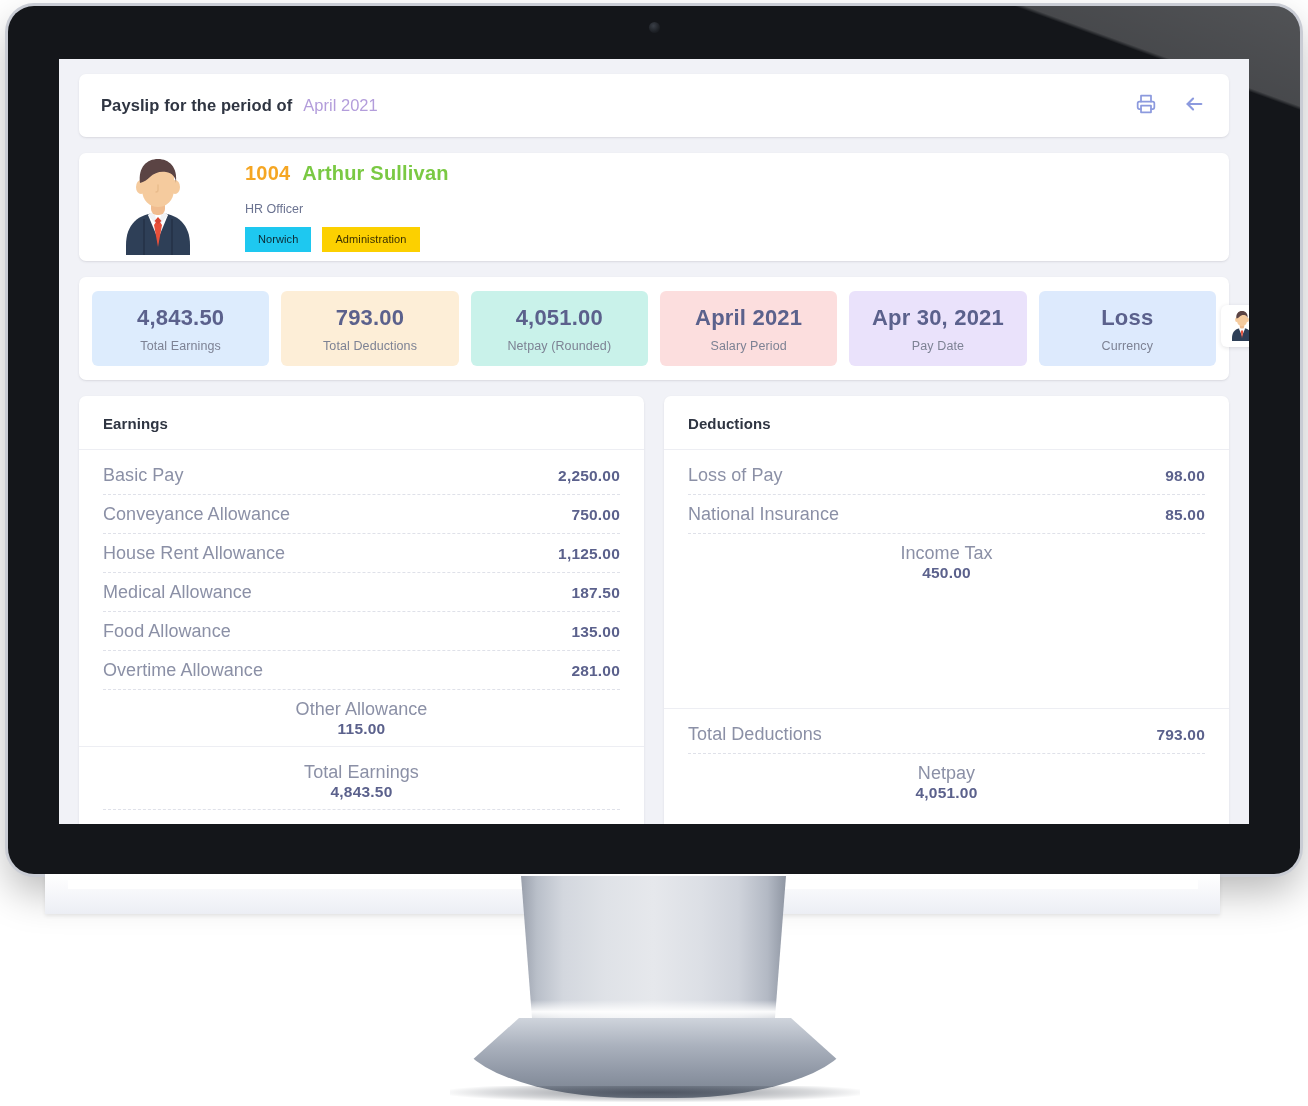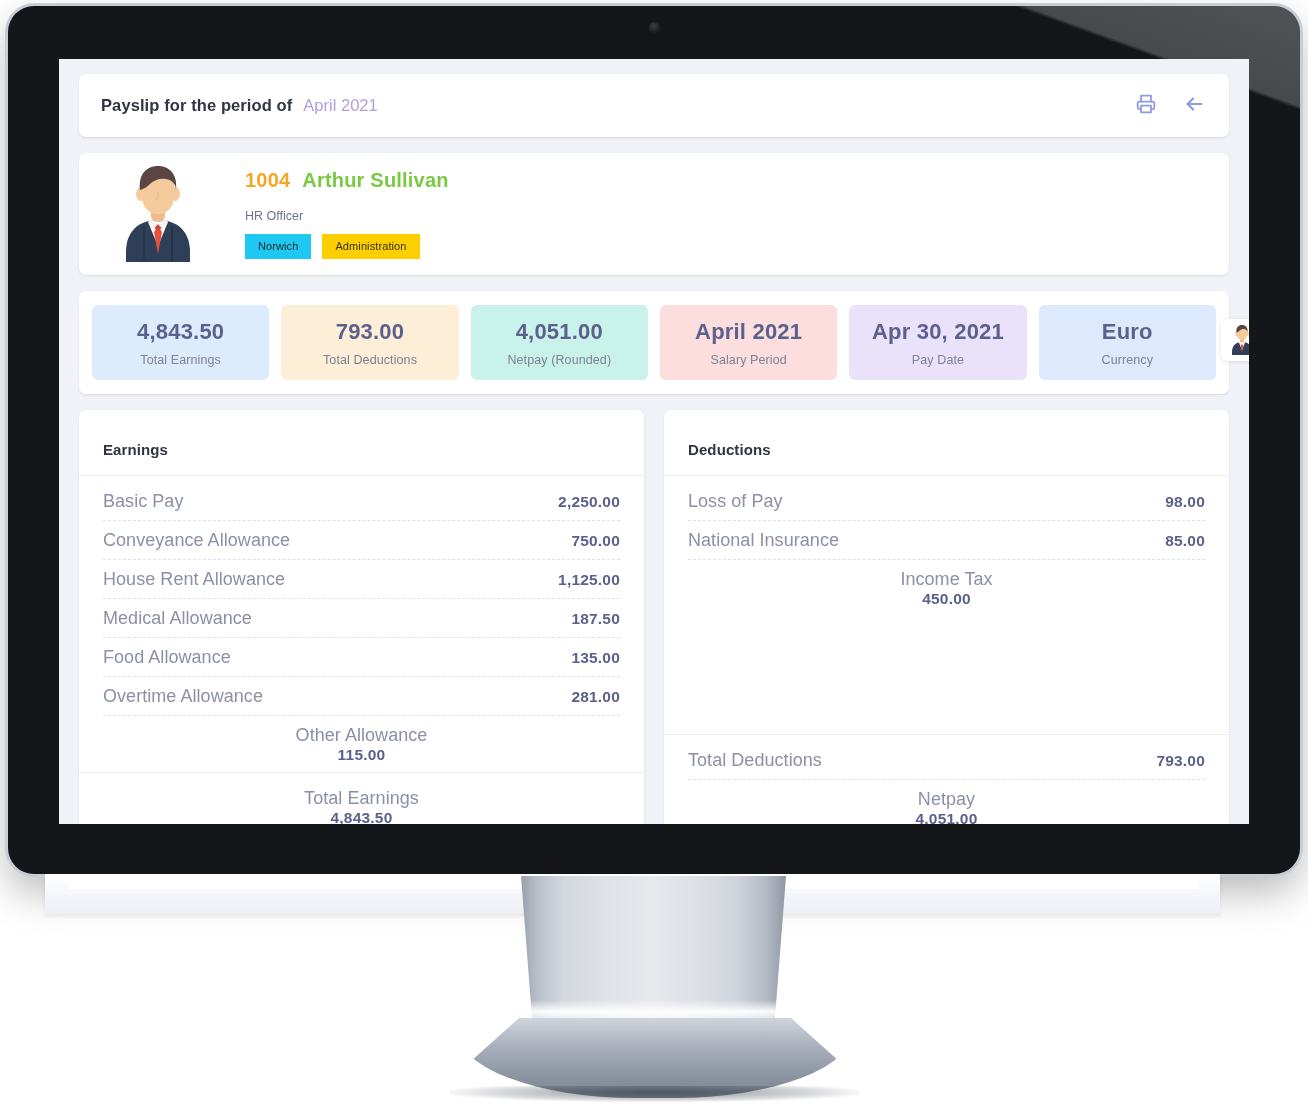--- a/index.html
+++ b/index.html
@@ -163,21 +163,21 @@
     display: flex; align-items: center; justify-content: center;
     cursor: pointer;
     color: #8c9ade;
   }
 
   
   .emp-card {
     display: flex;
     align-items: center;
     margin-top: 16px;
-    height: 122px;
+    height: 108px;
     padding: 8px 24px;
   }
   .avatar-wrap {
     width: 110px;
     display: flex;
     justify-content: center;
     align-items: center;
   }
   .emp-info { margin-left: 32px; }
   .emp-name-row {
@@ -266,21 +266,21 @@
     display: flex;
     gap: 20px;
   }
   .table-card {
     flex: 1;
     min-height: 302px;
     display: flex;
     flex-direction: column;
   }
   .table-head {
-    padding: 31px 24px 17px 24px;
+    padding: 19px 24px 17px 24px;
     border-bottom: 1px solid #edeef3;
     font-size: 15px;
     font-weight: 600;
     color: #2f3542;
     letter-spacing: 0.1px;
   }
   .table-body { padding: 6px 24px 0 24px; }
   .row {
     display: flex;
     align-items: center;
@@ -412,21 +412,21 @@
             <div class="stat-value">April 2021</div>
             <div class="stat-label">Salary Period</div>
           </div>
 
           <div class="stat" id="stat4" style="background: rgb(234, 226, 251);">
             <div class="stat-value">Apr 30, 2021</div>
             <div class="stat-label">Pay Date</div>
           </div>
 
           <div class="stat" id="stat5" style="background: rgb(221, 234, 253);">
-            <div class="stat-value">Euro</div>
+            <div class="stat-value">Loss</div>
             <div class="stat-label">Currency</div>
           </div>
 
           <div class="mini-avatar">
             <svg class="av-sm" viewBox="0 0 76 96">
               <path d="M38 54 C18 54 6 66 6 86 L6 96 L70 96 L70 86 C70 66 58 54 38 54 Z" fill="#2e3f57"></path>
               <path d="M28 56 L38 80 L48 56 L42 52 L34 52 Z" fill="#ffffff"></path>
               <path d="M38 60 L34 66 L38 88 L42 66 Z" fill="#e8503a"></path>
               <rect x="31" y="40" width="14" height="16" rx="6" fill="#f0bc8f"></rect>
               <ellipse cx="21" cy="28" rx="5" ry="7" fill="#f5cb9e"></ellipse>

